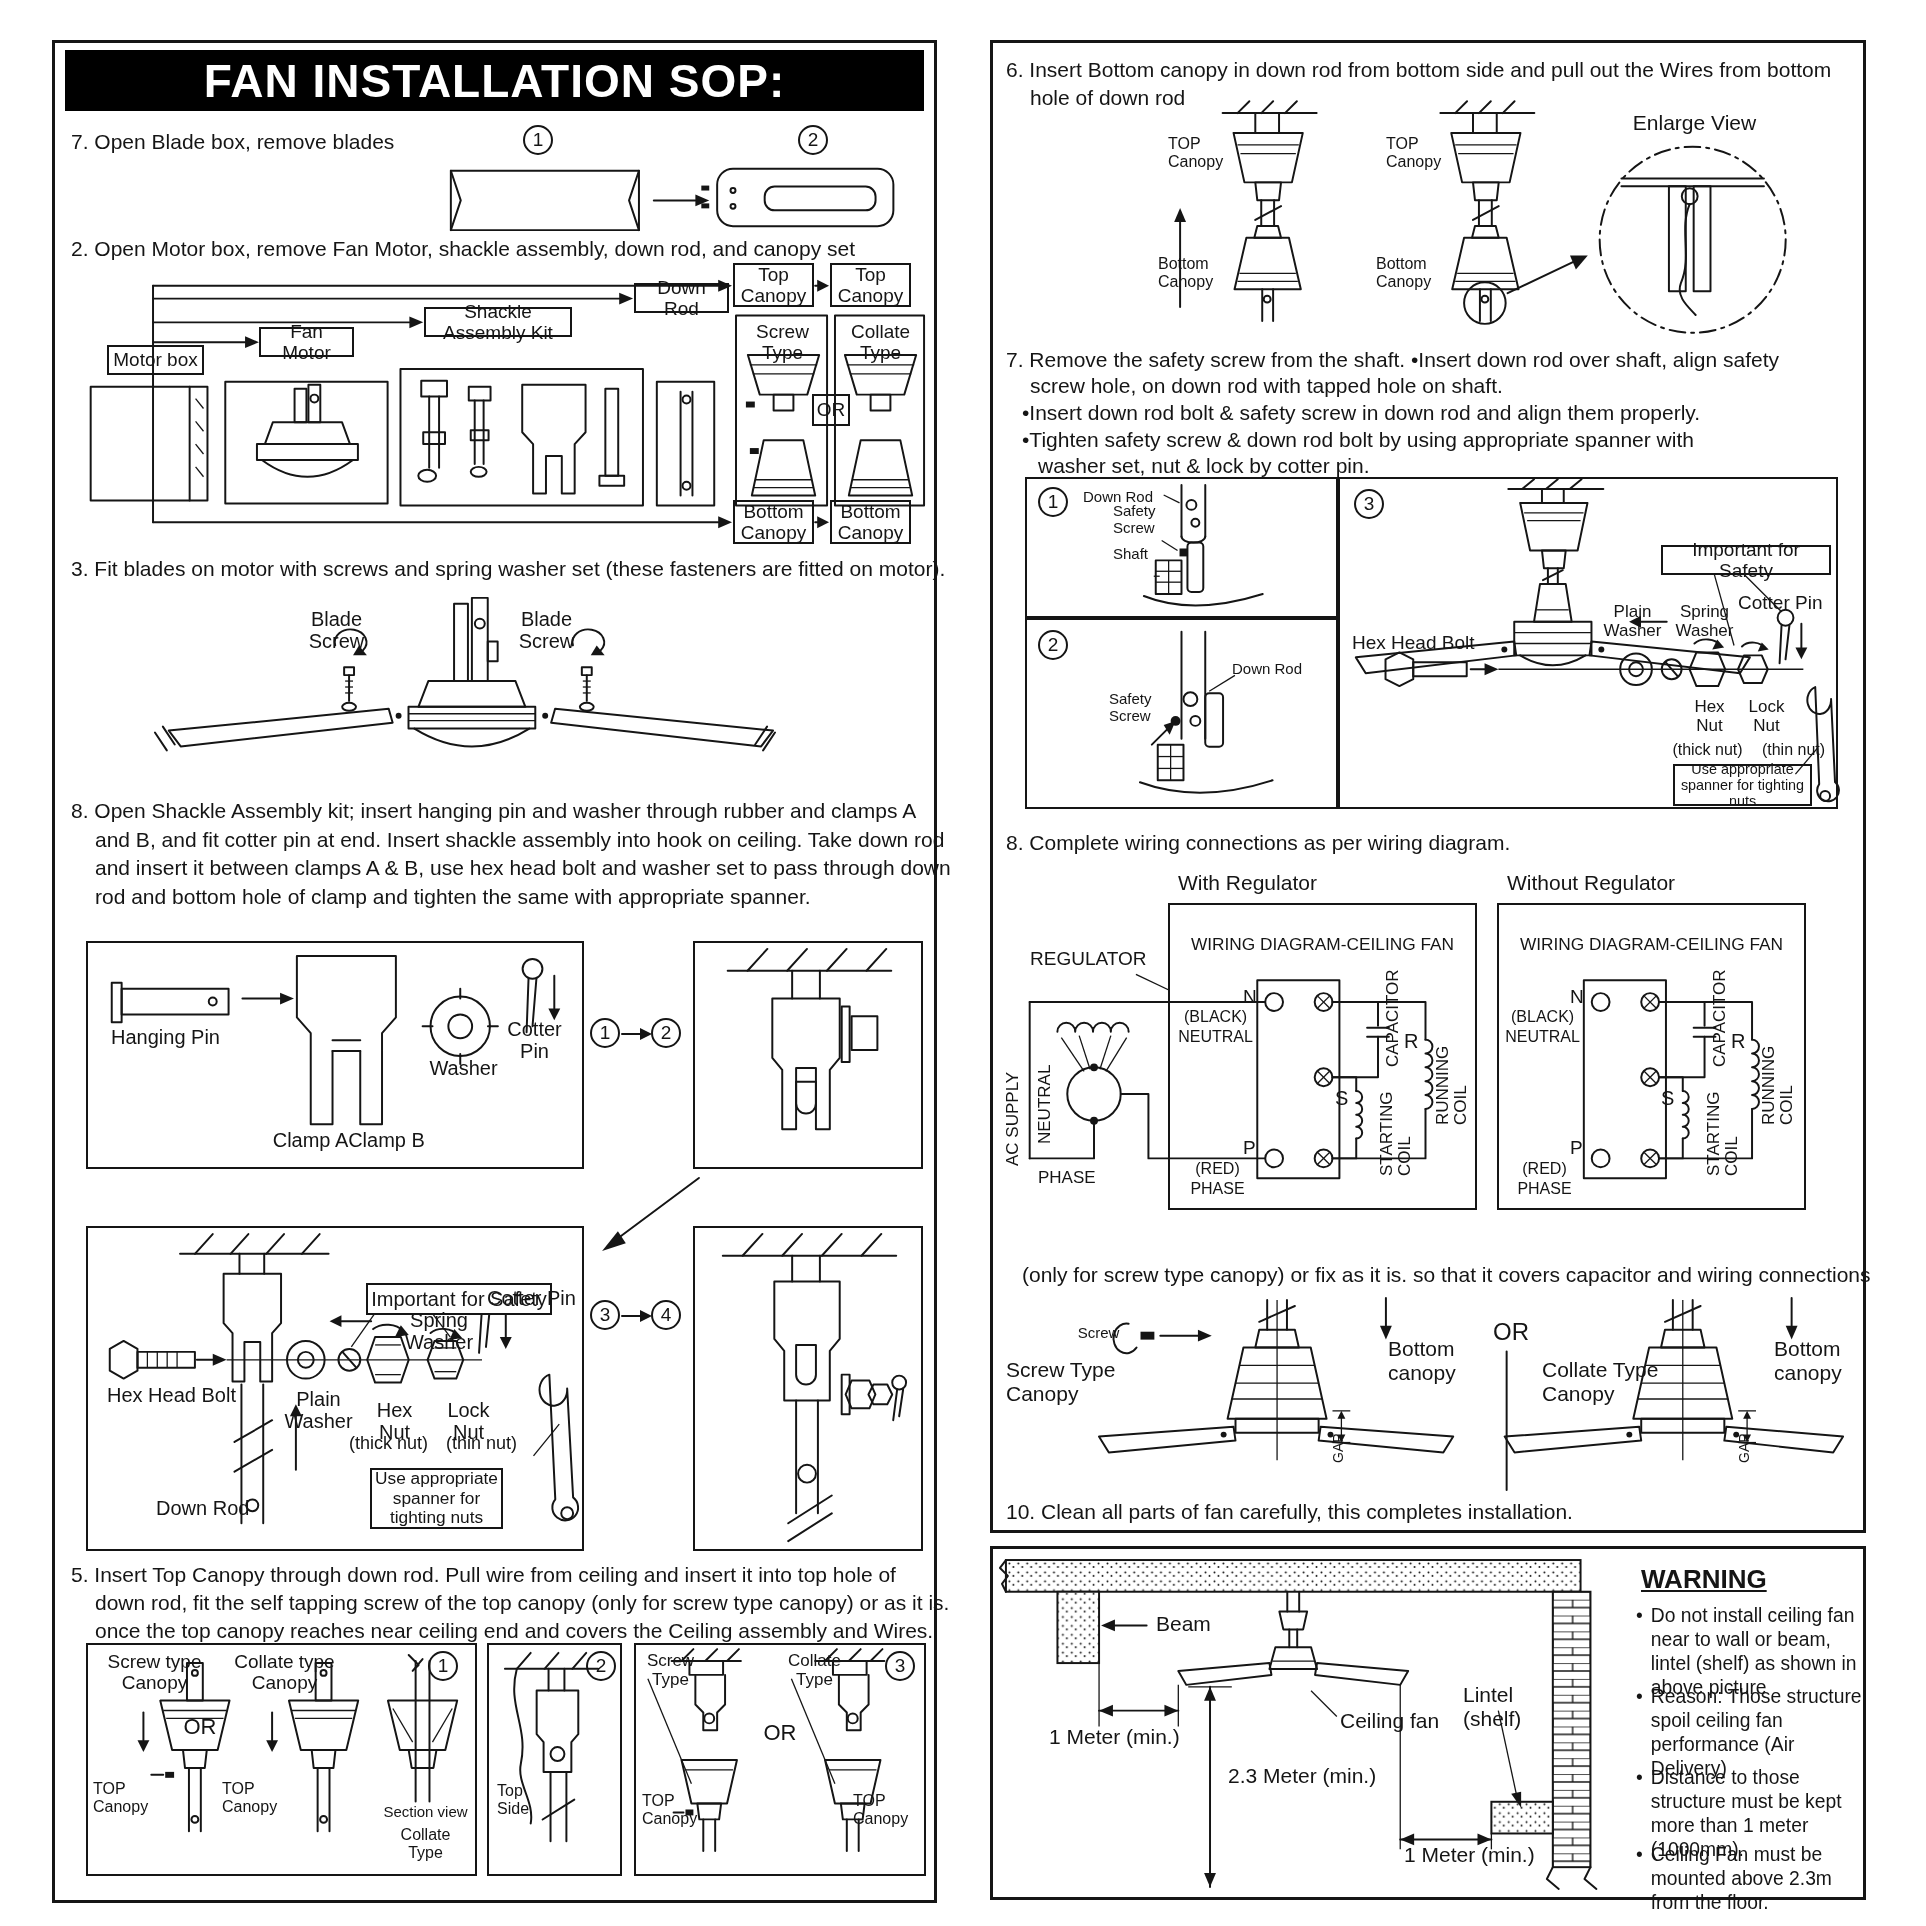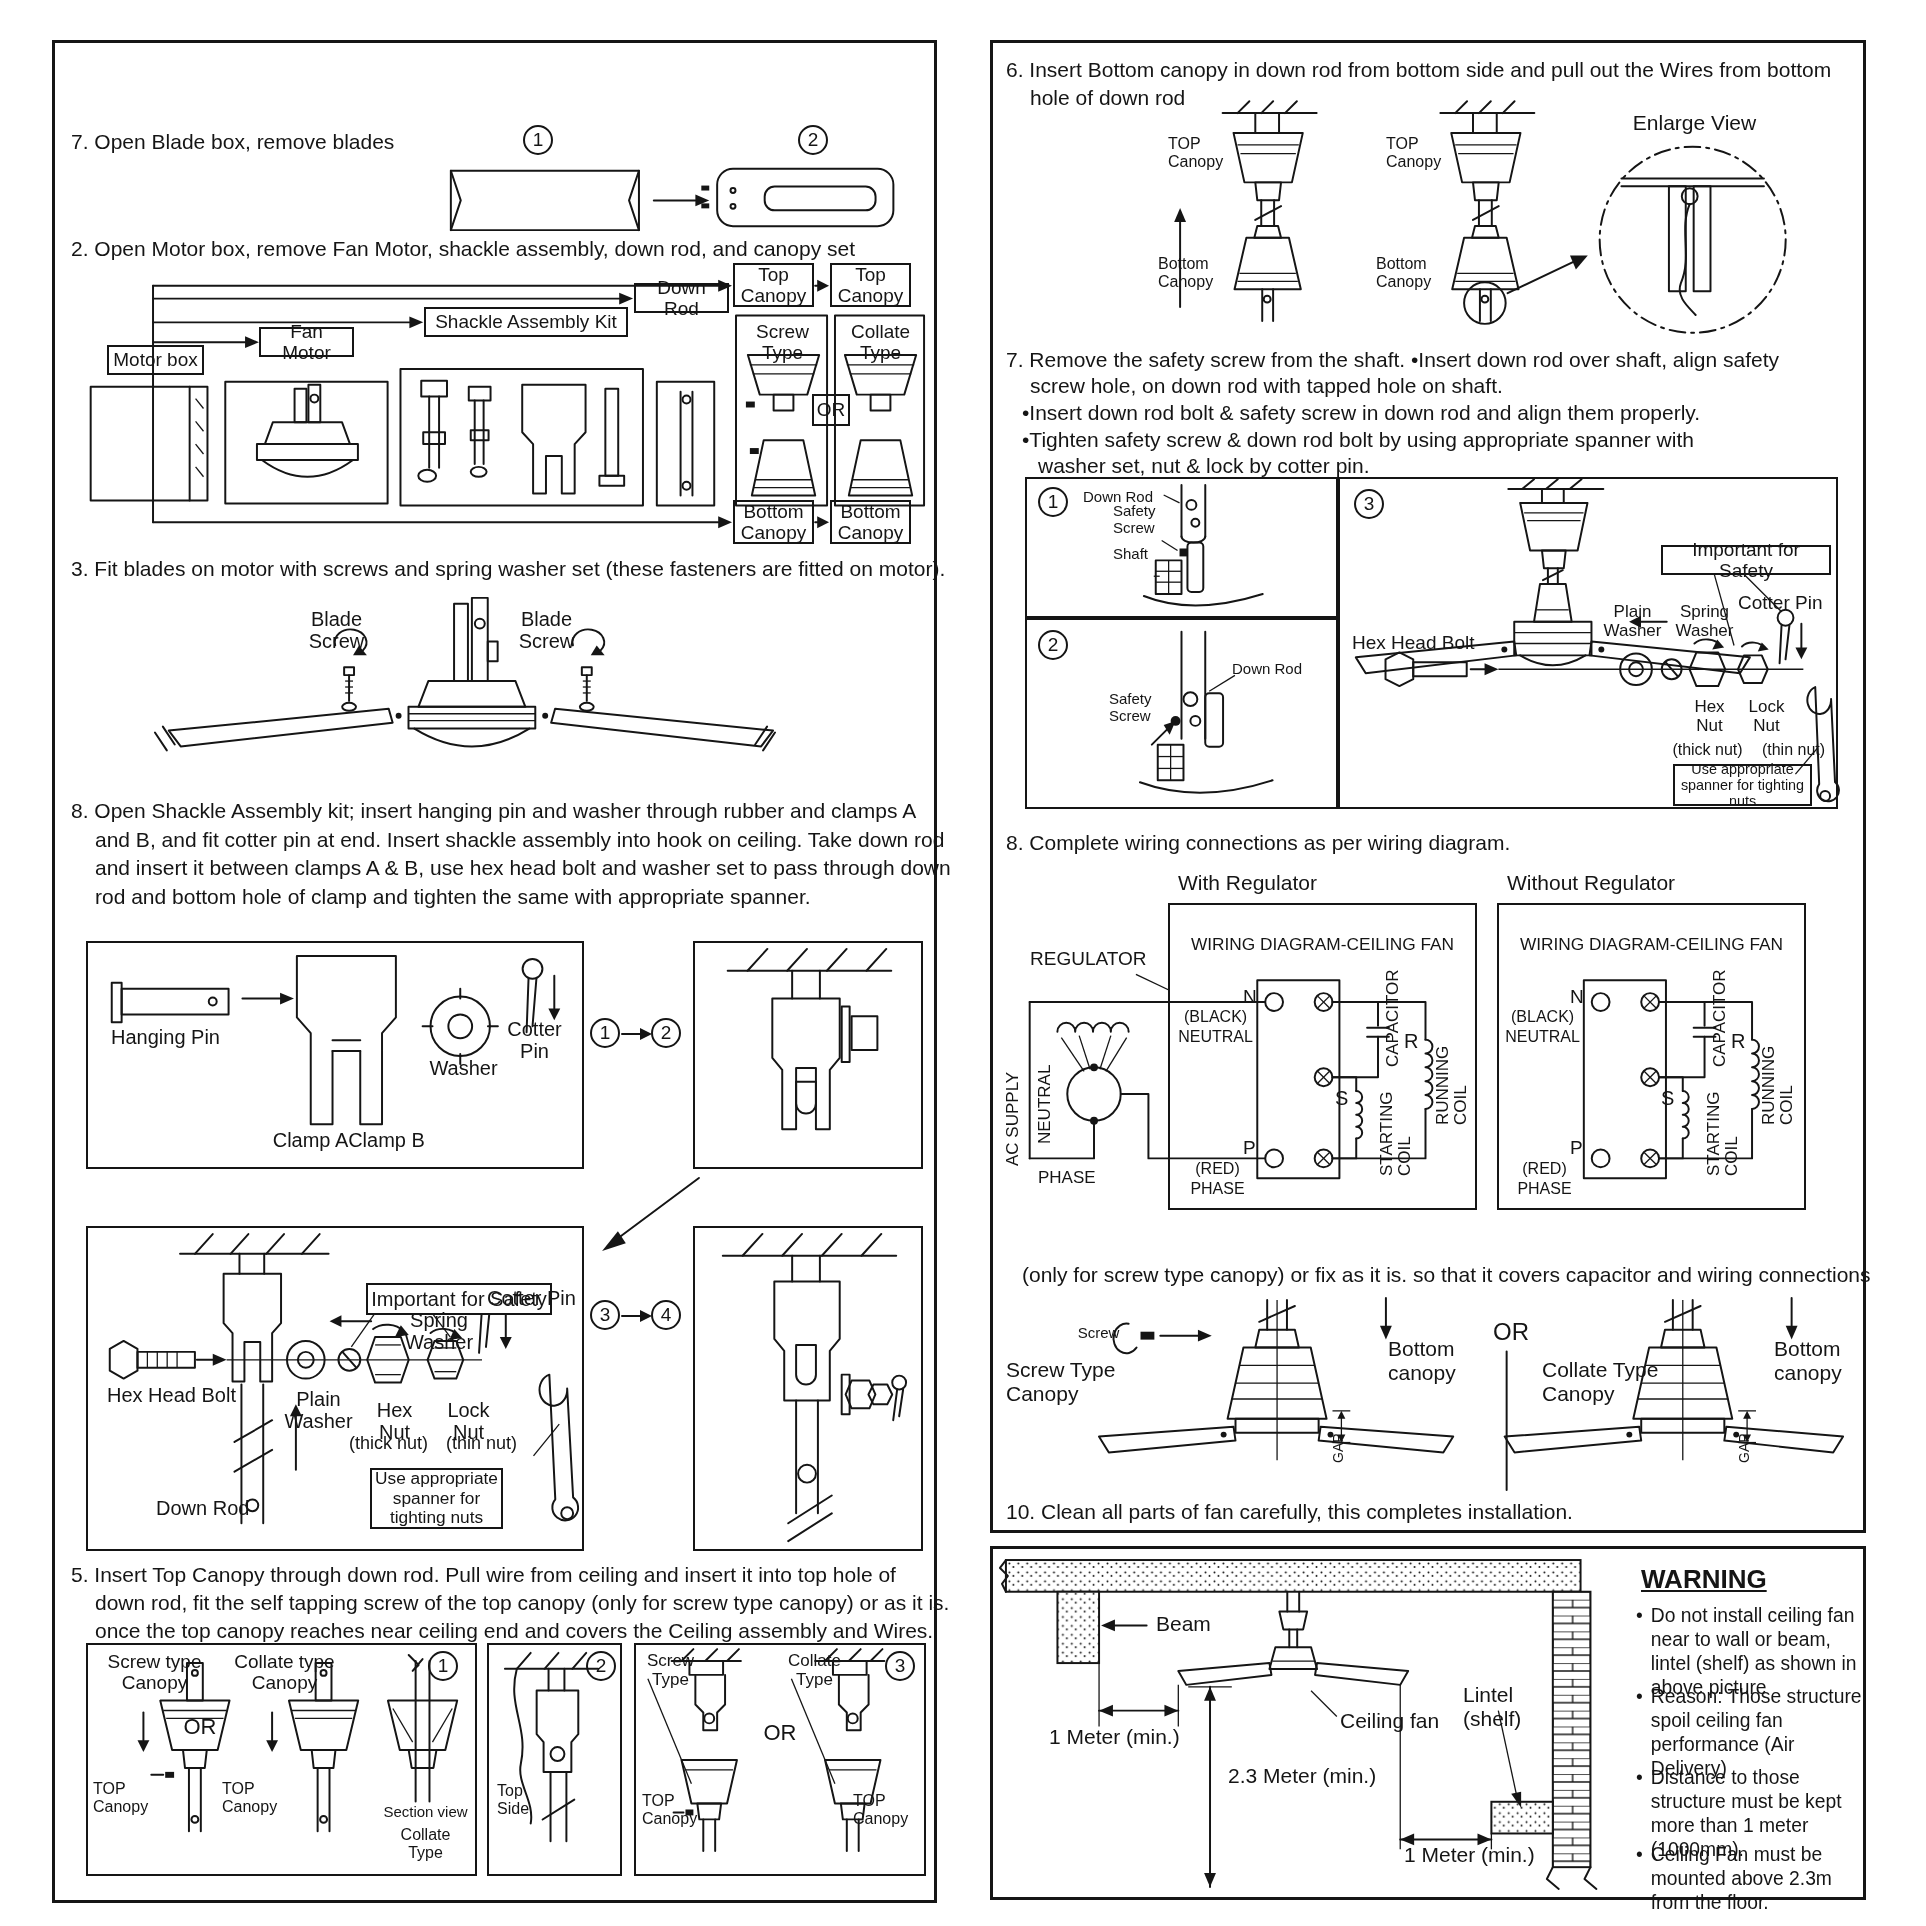--- a/index.html
+++ b/index.html
@@ -26,20 +26,21 @@
   svg .w{fill:#ffffff;stroke:none}
   .warn-title{position:absolute;font-size:26px;font-weight:bold;text-decoration:underline}
   .bullet-row{position:absolute;display:flex;font-size:19.3px;line-height:1.24}
   .bullet-row .b{margin-right:8px}
 </style>
 </head>
 <body>
 <div id="page">
 
 <div class="panel" style="left:52px;top:40px;width:885px;height:1863px"></div>
+<div class="titlebar" style="left:65px;top:50px;width:859px;height:61px">FAN INSTALLATION SOP:</div>
 
 <div class="t" style="left:71px;top:129px">7. Open Blade box, remove blades</div>
 <div class="circ" style="left:523px;top:125px">1</div>
 <div class="circ" style="left:798px;top:125px">2</div>
 <svg style="left:436px;top:139px" width="495" height="109" viewBox="0 0 500 110">
   <g>
     <rect class="ln" x="15" y="32" width="190" height="60"></rect>
     <polyline class="ln" points="15,32 25,62 15,92"></polyline>
         <polyline class="ln" points="205,32 195,62 205,92"></polyline>
   </g>
@@ -52,21 +53,21 @@
         <circle class="ln" cx="300" cy="68" r="2.5"></circle>
     <rect class="f" x="268" y="47" width="8" height="5"></rect>
         <rect class="f" x="268" y="65" width="8" height="5"></rect>
   </g>
 </svg>
 
 <div class="t" style="left:71px;top:236px">2. Open Motor box, remove Fan Motor, shackle assembly, down rod, and canopy set</div>
 <div class="lb" style="left:733px;top:263px;width:81px;height:44px">Top Canopy</div>
 <div class="lb" style="left:830px;top:263px;width:81px;height:44px">Top Canopy</div>
 <div class="lb" style="left:634px;top:283px;width:95px;height:30px">Down Rod</div>
-<div class="lb" style="left:424px;top:307px;width:204px;height:30px">Shackle Assembly Kit</div>
+<div class="lb" style="left:424px;top:307px;width:148px;height:30px">Shackle Assembly Kit</div>
 <div class="lb" style="left:259px;top:327px;width:95px;height:30px">Fan Motor</div>
 <div class="lb" style="left:107px;top:345px;width:97px;height:30px">Motor box</div>
 <div class="cap" style="left:741px;top:321px;width:83px">Screw Type</div>
 <div class="cap" style="left:838px;top:321px;width:85px">Collate Type</div>
 <div class="lb" style="left:812px;top:394px;width:38px;height:32px">OR</div>
 <div class="lb" style="left:733px;top:500px;width:81px;height:44px">Bottom Canopy</div>
 <div class="lb" style="left:830px;top:500px;width:81px;height:44px">Bottom Canopy</div>
 <svg style="left:59px;top:248px" width="871" height="317" viewBox="0 0 880 320">
   <g>
     <line class="ln" x1="95" y1="38" x2="95" y2="277"></line>

